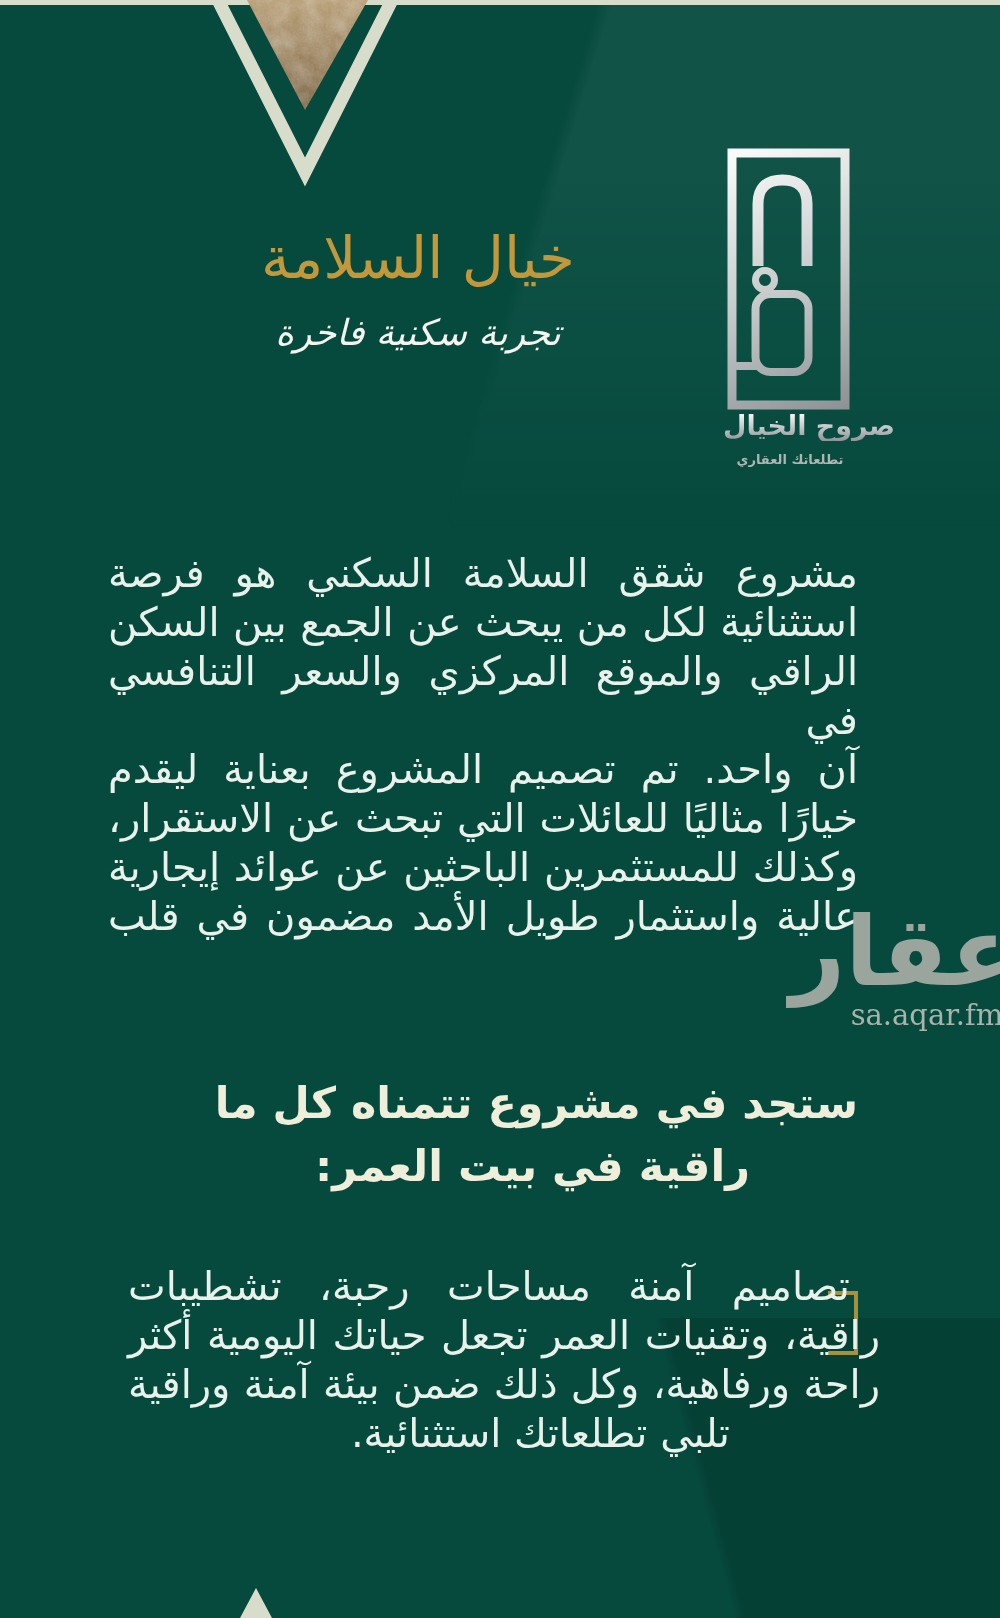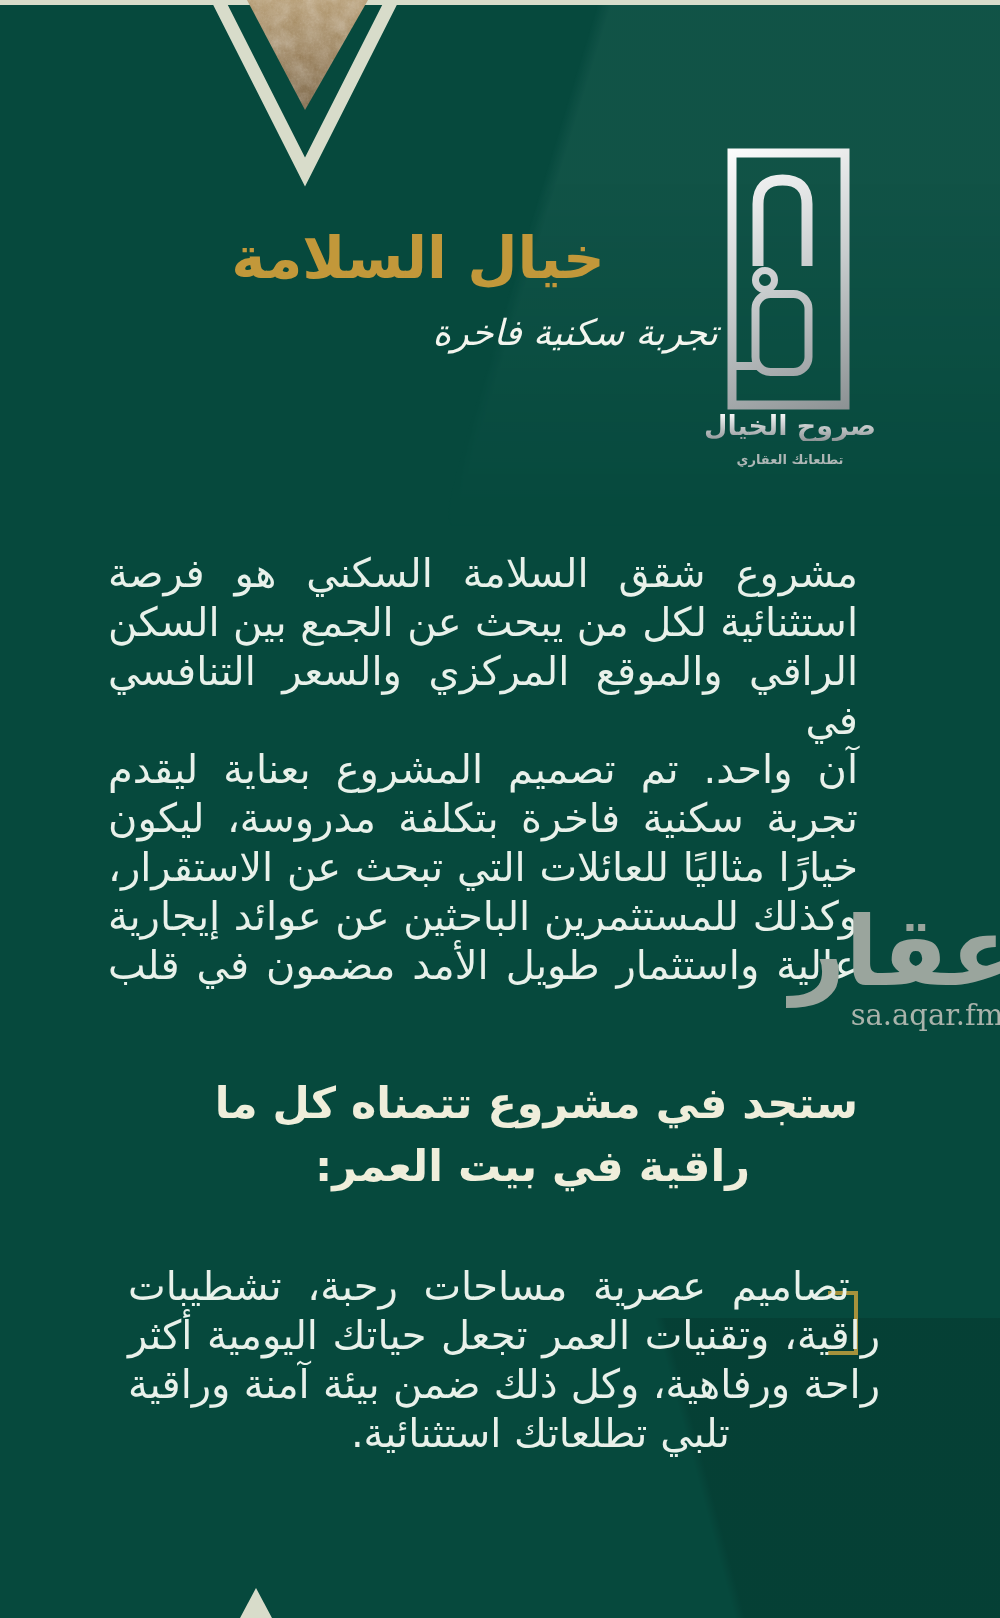--- a/index.html
+++ b/index.html
@@ -18,35 +18,35 @@
   }
   
   .band-dark{
     position:absolute; left:0; bottom:0; width:100%; height:300px; pointer-events:none;
     background:linear-gradient(75deg, rgba(0,0,0,0) 68%, rgba(0,0,0,0.13) 69%);
   }
   .top-strip{ position:absolute; top:0; left:0; width:100%; height:5px; background:#d8dcca; }
   .hero-v{ position:absolute; top:0; left:205px; }
   .logo-wrap{ position:absolute; top:148px; left:727px; width:123px; }
   .logo-name{
-    position:absolute; top:410px; left:685px; width:210px; text-align:center;
+    position:absolute; top:410px; left:685px; width:210px; text-align:right;
     font-size:27px; font-weight:bold;
     background:linear-gradient(180deg,#fafbfb 10%, #c3c8c9 55%, #8f9597 100%);
     -webkit-background-clip:text; background-clip:text; color:transparent;
   }
   .logo-tagline{
     position:absolute; top:452px; left:685px; width:210px; text-align:center;
     font-size:13px; font-weight:bold; color:#aeb6b5; letter-spacing:.5px;
   }
   .brand-title{
     position:absolute; top:224px; left:118px; width:600px; text-align:center;
-    font-size:58px; font-weight:bold; color:#c2983a;
+    font-size:58px; font-weight:normal; color:#c2983a;
   }
   .brand-subtitle{
-    position:absolute; top:312px; left:118px; width:600px; 
+    position:absolute; top:312px; left:118px; width:600px; text-align:center;
     font-size:36px; font-style:italic; color:#f3f5ee;
   }
   .paragraph{ position:absolute; color:#e8f1ea; font-size:40px; }
   .paragraph .line{ text-align:justify; text-align-last:justify; }
   .paragraph .line.last{ text-align-last:right; }
   .intro{ top:549px; left:108px; width:750px; line-height:49px; }
   .intro .line.last{ padding-left:0; padding-right:56px; }
   .heading{ position:absolute; top:1072px; left:112px; width:746px;
     color:#efeedb; font-size:43px; font-weight:bold; line-height:63px; text-align:right; }
   .heading .h-line2{ padding-right:108px; }
@@ -127,40 +127,39 @@
   <div class="logo-tagline">تطلعاتك العقاري</div>
 
   <div class="brand-title">خيال السلامة</div>
   <div class="brand-subtitle">تجربة سكنية فاخرة</div>
 
   <div class="paragraph intro">
     <div class="line">مشروع شقق السلامة السكني هو فرصة</div>
     <div class="line">استثنائية لكل من يبحث عن الجمع بين السكن</div>
     <div class="line">الراقي والموقع المركزي والسعر التنافسي في</div>
     <div class="line">آن واحد. تم تصميم المشروع بعناية ليقدم</div>
-    <div class="line">تجربة سكنية فاخرة بتكلفة مدروسة، ليكون</div>
     <div class="line">خيارًا مثاليًا للعائلات التي تبحث عن الاستقرار،</div>
     <div class="line">وكذلك للمستثمرين الباحثين عن عوائد إيجارية</div>
     <div class="line">عالية واستثمار طويل الأمد مضمون في قلب</div>
   </div>
 
   <div class="watermark">
     <div class="wm-ar">عقار</div>
     <div class="wm-domain">sa.aqar.fm</div>
   </div>
 
   <div class="heading">
     <div class="h-line1">ستجد في مشروع تتمناه كل ما</div>
     <div class="h-line2">راقية في بيت العمر:</div>
   </div>
 
   <div class="bracket"></div>
 
   <div class="paragraph features">
-    <div class="line first">تصاميم عصرية مساحات رحبة، تشطيبات</div>
+    <div class="line first">تصاميم آمنة مساحات رحبة، تشطيبات</div>
     <div class="line">راقية، وتقنيات العمر تجعل حياتك اليومية أكثر</div>
     <div class="line">راحة ورفاهية، وكل ذلك ضمن بيئة آمنة وراقية</div>
     <div class="line last">تلبي تطلعاتك استثنائية.</div>
   </div>
 
   <div class="bottom-tip"></div>
 
 </div>
 
 </body></html>

